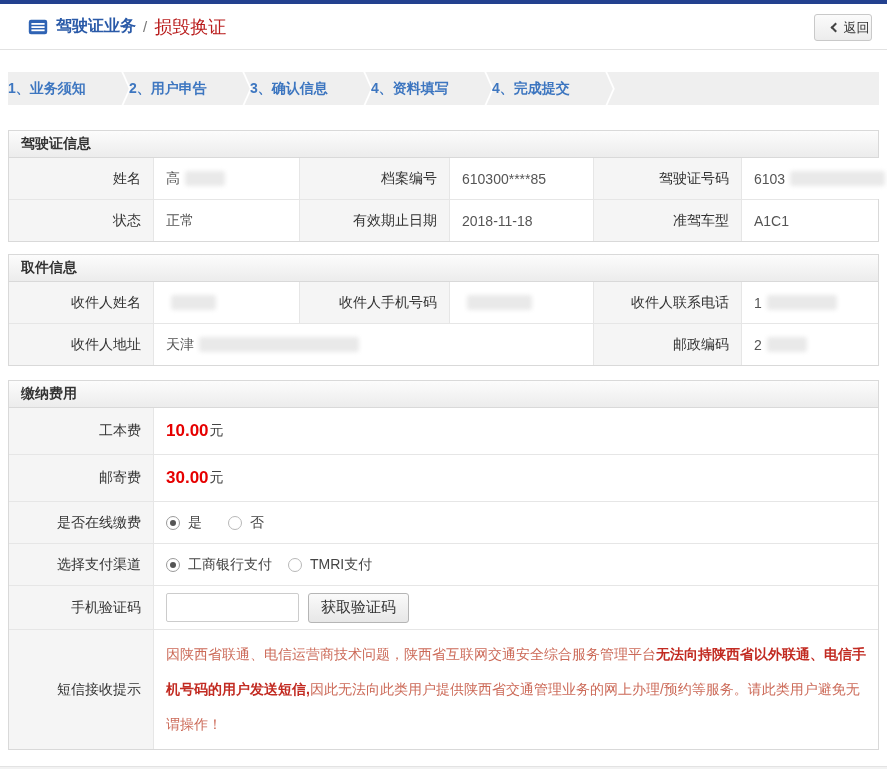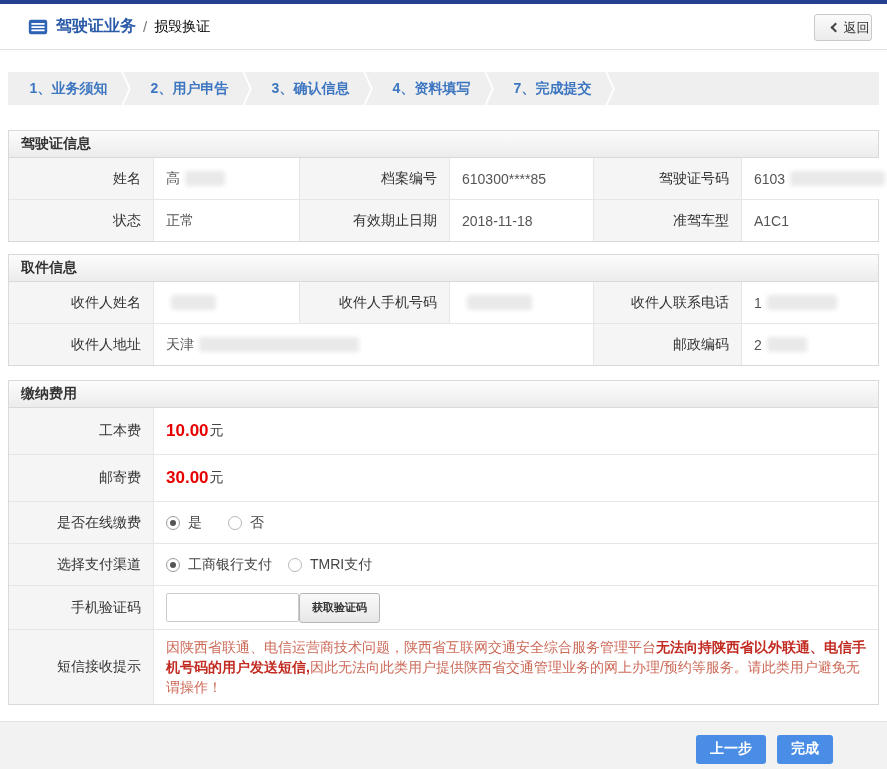--- a/index.html
+++ b/index.html
@@ -8,27 +8,27 @@
   .page { position:relative; width:887px; height:769px; background:#fff; overflow:hidden; }
 
   
   .topstrip { height:4px; background:#23418f; }
 
   
   .header { position:relative; height:46px; border-bottom:1px solid #e2e2e2; display:flex; align-items:center; padding-left:28px; background:#fff; }
   .hdr-icon { width:20px; height:16px; margin-right:8px; }
   .hdr-title { font-size:16px; font-weight:bold; color:#2a5aa8; }
   .hdr-sep { margin:0 7px; color:#777; font-size:15px; }
-  .hdr-sub { font-size:14px; color:#000000; }
+  .hdr-sub { font-size:18px; color:#b91c1c; }
   .back-btn { position:absolute; right:15px; top:10px; width:58px; height:27px; background:linear-gradient(#fbfbfb,#ececec); border:1px solid #c9c9c9; border-radius:3px; font-size:13px; color:#333; display:flex; align-items:center; justify-content:center; cursor:pointer;padding-left:15px; }
   .back-chevron { width:7px; height:7px; border-left:2px solid #444; border-bottom:2px solid #444; transform:rotate(45deg); margin-right:5px; }
 
   
   .steps { display:flex; height:33px; margin:22px 8px 0 8px; background:#efefef; }
-  .step { position:relative; flex:0 0 121px; display:flex; align-items:center; justify-content:center; font-size:14px; font-weight:bold; color:#3d76c0; cursor:pointer; }
+  .step { position:relative; flex:0 0 121px; display:flex; align-items:center; justify-content:flex-start; font-size:14px; font-weight:bold; color:#3d76c0; cursor:pointer; }
   .step .sep { position:absolute; right:-4px; top:0; bottom:0; width:12px; }
   .step .sep::before { content:""; position:absolute; left:4px; top:0; height:50%; width:2px; background:rgba(255,255,255,.95); transform:skewX(24deg); }
   .step .sep::after  { content:""; position:absolute; left:4px; top:50%; height:50%; width:2px; background:rgba(255,255,255,.95); transform:skewX(-24deg); }
   .step.active { flex:0 0 149px; margin-left:-14px; margin-right:-14px; z-index:2; background:#3b7cdc; color:#fff; clip-path:polygon(0 0, calc(100% - 14px) 0, 100% 50%, calc(100% - 14px) 100%, 0 100%, 14px 50%); }
   .step-filler { flex:1 1 auto; position:relative; }
 
   
   .section { margin:0 8px; border:1px solid #d9d9d9; }
   .section.s1 { margin-top:25px; }
   .section.s2 { margin-top:12px; }
@@ -57,24 +57,24 @@
 
   
   .radio-group { display:flex; align-items:center; gap:26px; }
   .radio-opt { display:flex; align-items:center; gap:8px; cursor:pointer; color:#444; font-size:14px; }
   .radio { width:14px; height:14px; border-radius:50%; border:1px solid #9a9a9a; background:#fff; position:relative; flex:0 0 14px; }
   .radio.on::after { content:""; position:absolute; left:3px; top:3px; width:6px; height:6px; border-radius:50%; background:#555; }
   .radio.off { border-color:#b8b8b8; }
 
   
   .code-input { width:133px; height:29px; border:1px solid #ccc; border-radius:2px; font-size:14px; padding:0 6px; color:#333; }
-  .code-btn { height:30px; padding:0 12px; background:linear-gradient(#fafafa,#e7e7e7); border:1px solid #b5b5b5; border-radius:3px; font-size:11px; font-weight:bold; color:#333; cursor:pointer; }
-
-  
-  .notice-cell { padding:7px 12px 7px 12px; line-height:20px; font-size:14px; display:block; align-self:stretch; }
+  .code-btn { height:30px; margin-left:9px; padding:0 12px; background:linear-gradient(#fafafa,#e7e7e7); border:1px solid #b5b5b5; border-radius:3px; font-size:15px; font-weight:normal; color:#333; cursor:pointer; }
+
+  
+  .notice-cell { padding:7px 12px 7px 12px; line-height:35px; font-size:14px; display:block; align-self:stretch; }
   .notice-normal { color:#cc6a58; }
   .notice-strong { color:#c22b22; font-weight:bold; }
 
   
   .footer { margin-top:16px; height:55px; background:#f2f2f2; border-top:1px solid #e3e3e3; display:flex; align-items:center; justify-content:flex-end; padding-right:54px; gap:11px; }
   .btn-blue { height:29px; padding:0 14px; background:#4a8de6; border:none; border-radius:3px; color:#fff; font-size:14px; font-weight:bold; cursor:pointer; }
 </style>
 </head>
 <body>
 
@@ -108,21 +108,21 @@
     </div>
     <div class="step">
       <span>3、确认信息</span>
         <span class="sep"></span>
     </div>
     <div class="step">
       <span>4、资料填写</span>
         <span class="sep"></span>
     </div>
     <div class="step">
-      <span>7、完成提交</span>
+      <span>4、完成提交</span>
         <span class="sep"></span>
     </div>
     <div class="step-filler"></div>
   </div>
 
   <div class="section s1">
     <div class="sec-hdr">驾驶证信息</div>
     <div class="info-row">
       <div class="cell lbl">姓名</div>
       <div class="cell val">

